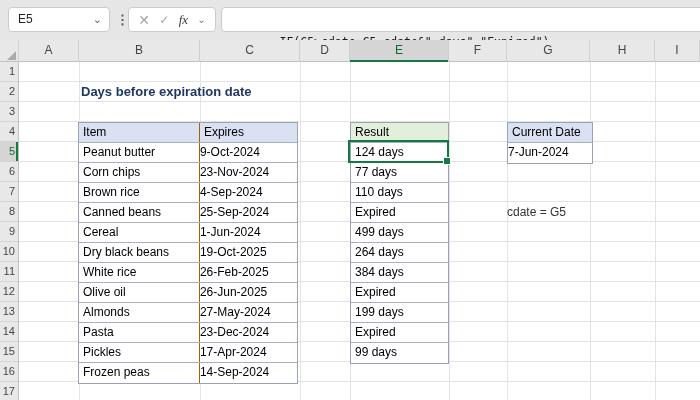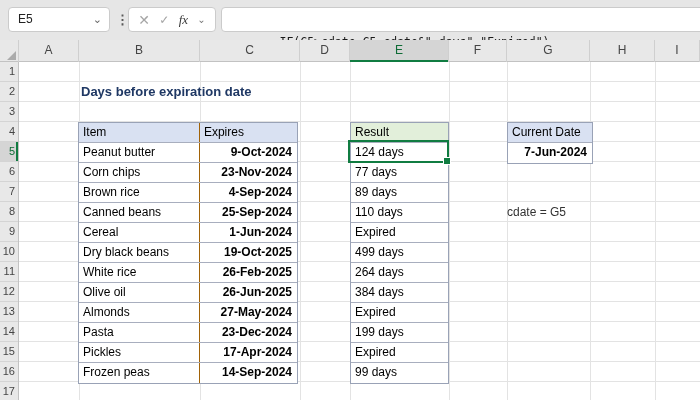--- a/index.html
+++ b/index.html
@@ -57,21 +57,21 @@
   .title{
     position:absolute;left:62px;top:20px;height:20px;line-height:20px;
     font-size:13px;font-weight:bold;color:#1F3864;white-space:nowrap;
   }
   .xtable{position:absolute;box-sizing:border-box;border:1px solid #99A2B6;background:#fff;}
   .xrow{display:flex;height:20px;box-sizing:border-box;border-bottom:1px solid #A8AEBE;}
   .xrow:last-child{border-bottom:none;}
   .xcell{box-sizing:border-box;border-right:1px solid #a16207;font-size:12px;color:#000;line-height:19px;white-space:nowrap;overflow:hidden;}
   .xcell:last-child{border-right:none;}
   .xcell.l{padding-left:4px;text-align:left;}
-  .xcell.r{padding-right:5px;text-align:right;font-weight:bold;}
+  .xcell.r{padding-right:5px;}
   .hdr-blue{background:#D9E1F2;}
   .hdr-green{background:#E2EFDA;}
   .sel{
     position:absolute;left:329px;top:78px;width:101px;height:23px;box-sizing:border-box;
     border:2px solid #107C41;pointer-events:none;
   }
   .sel .handle{position:absolute;right:-4px;bottom:-4px;width:6px;height:6px;background:#107C41;border:1px solid #fff;}
   .note{
     position:absolute;left:488px;top:140px;height:20px;line-height:20px;
     font-size:12px;color:#333;white-space:nowrap;
@@ -207,23 +207,20 @@
       <div class="xrow hdr-green">
         <div class="xcell l" style="width:97px">Result</div>
       </div>
       <div class="xrow">
           <div class="xcell l" style="width:97px">124 days</div>
         </div>
       <div class="xrow">
           <div class="xcell l" style="width:97px">77 days</div>
         </div>
       <div class="xrow">
-          <div class="xcell l" style="width:97px">89 days</div>
-        </div>
-      <div class="xrow">
           <div class="xcell l" style="width:97px">110 days</div>
         </div>
       <div class="xrow">
           <div class="xcell l" style="width:97px">Expired</div>
         </div>
       <div class="xrow">
           <div class="xcell l" style="width:97px">499 days</div>
         </div>
       <div class="xrow">
           <div class="xcell l" style="width:97px">264 days</div>

